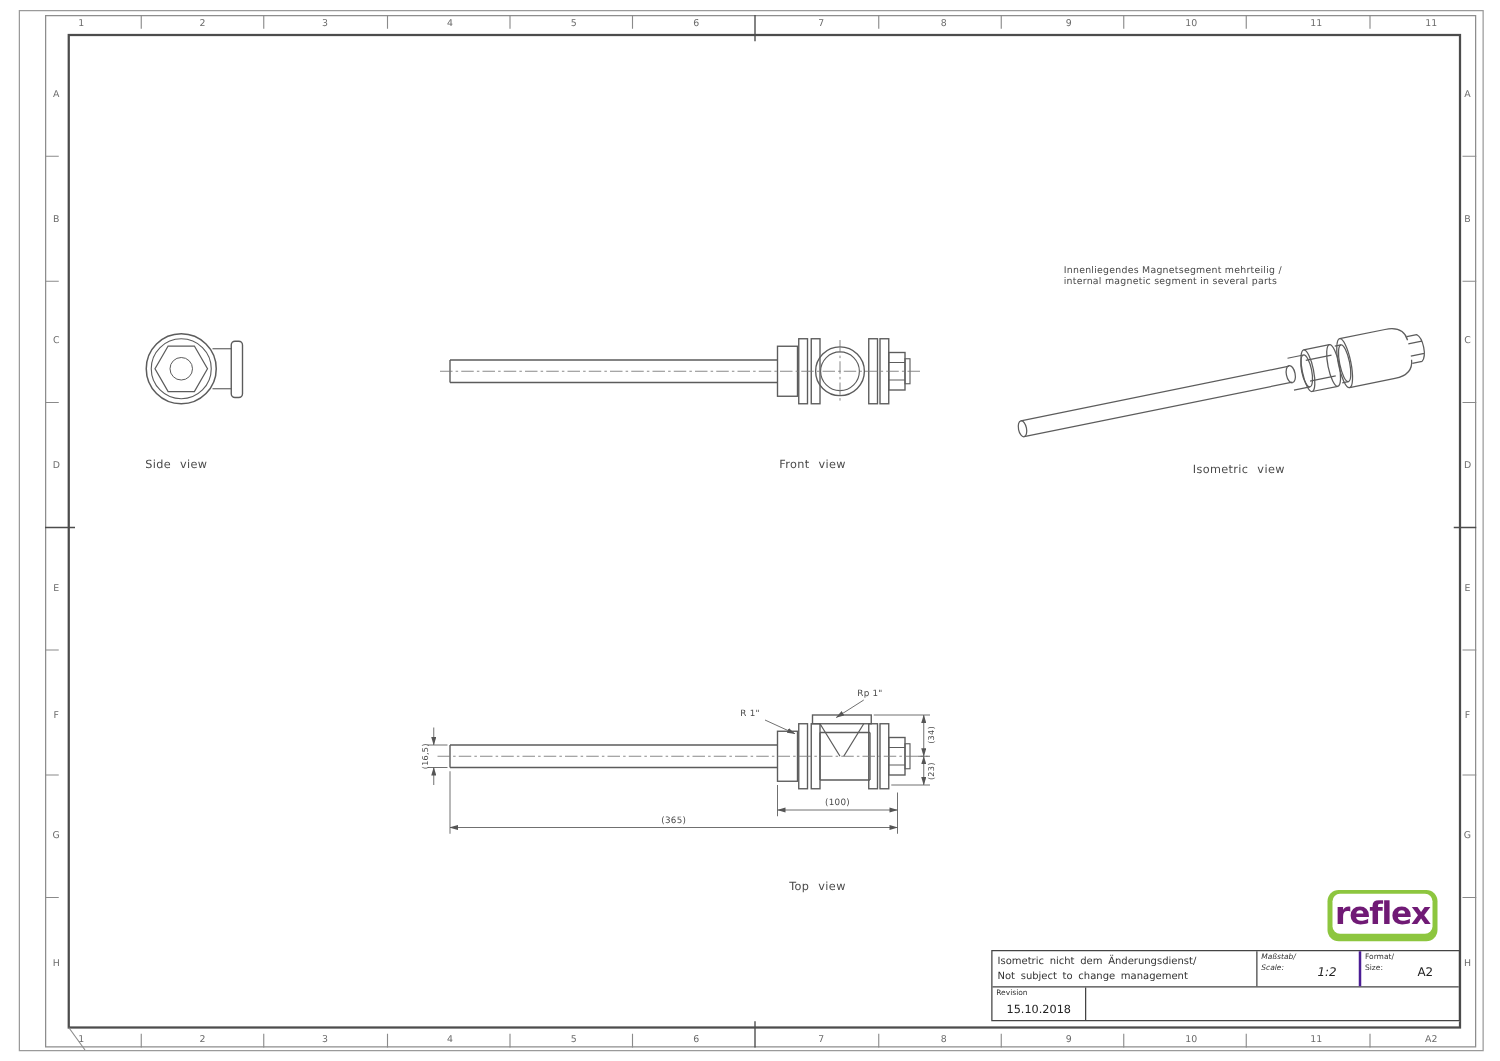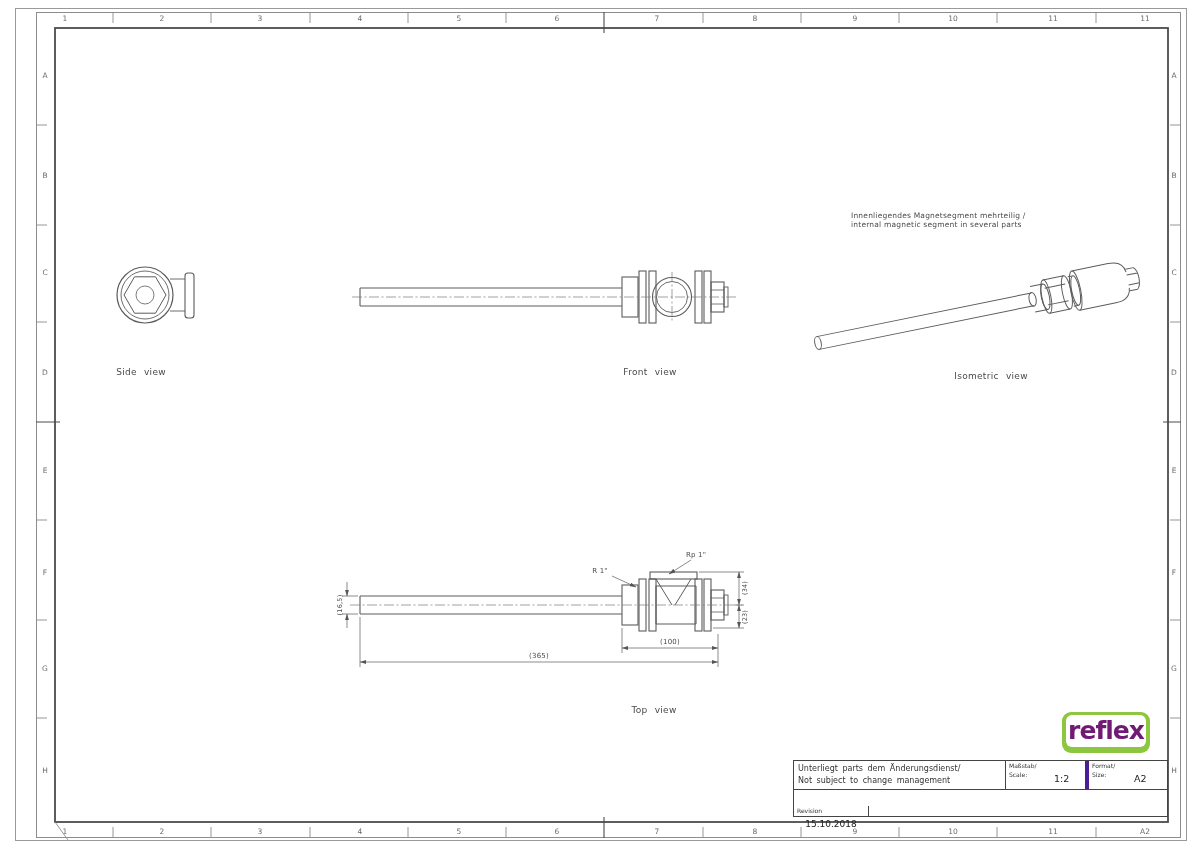--- a/index.html
+++ b/index.html
@@ -14,25 +14,25 @@
   .dim{font-size:6.5px;letter-spacing:.2px;color:#4a4a4a;}
   .dimb{font-size:7px;letter-spacing:.2px;color:#4a4a4a;}
   .ann{font-size:7.5px;letter-spacing:.2px;color:#4a4a4a;}
   
   #titleblock{position:absolute;left:793px;top:760px;width:375px;height:57px;
               border:1px solid #444;background:#fff;display:flex;flex-direction:column;
               box-sizing:border-box;color:#333;}
   #tb-row1{display:flex;height:29px;border-bottom:1px solid #444;box-sizing:border-box;}
   #tb-note{width:212px;border-right:1px solid #444;box-sizing:border-box;
            padding:2px 4px;font-size:8px;line-height:1.45;word-spacing:2px;}
-  #tb-scale{width:83px;border-right:4px solid #4c1d95;box-sizing:border-box;position:relative;}
+  #tb-scale{width:83px;border-right:2px solid #4c1d95;box-sizing:border-box;position:relative;font-style:italic;}
   #tb-format{flex:1;position:relative;}
   .tb-small{font-size:6px;line-height:1.25;padding:1px 0 0 3px;color:#333;}
   .tb-val{position:absolute;font-size:9.5px;color:#222;}
-  #tb-row2{display:flex;flex:1;margin-top:16px;}
+  #tb-row2{display:flex;flex:1;}
   #tb-rev{width:75px;border-right:1px solid #444;box-sizing:border-box;position:relative;}
   #tb-revdate{position:absolute;left:50%;top:13px;transform:translateX(-50%);font-size:9px;color:#222;}
   #tb-title{flex:1;display:flex;align-items:center;justify-content:center;
             font-size:9.5px;word-spacing:2px;color:#222;}
   
   #logo{position:absolute;left:1062px;top:712px;width:88px;height:41px;
         background:#8DC63F;border-radius:9px;}
   #logo-inner{position:absolute;left:4px;right:4px;top:3px;bottom:6px;background:#fff;
         border-radius:6px;display:flex;align-items:center;justify-content:center;}
   #logo-text{font-size:25px;font-weight:bold;letter-spacing:-1px;color:#701a75;
@@ -204,21 +204,21 @@
 
   <div id="logo">
     <div id="logo-inner">
       <span id="logo-text">reflex</span>
     </div>
   </div>
 
   <div id="titleblock">
     <div id="tb-row1">
       <div id="tb-note">
-        <div>Unterliegt parts dem Änderungsdienst/</div>
+        <div>Isometric nicht dem Änderungsdienst/</div>
         <div>Not subject to change management</div>
       </div>
       <div id="tb-scale">
         <div class="tb-small">Maßstab/</div>
         <div class="tb-small">Scale:</div>
         <span class="tb-val" style="left:48px;top:12px">1:2</span>
       </div>
       <div id="tb-format">
         <div class="tb-small">Format/</div>
         <div class="tb-small">Size:</div>

